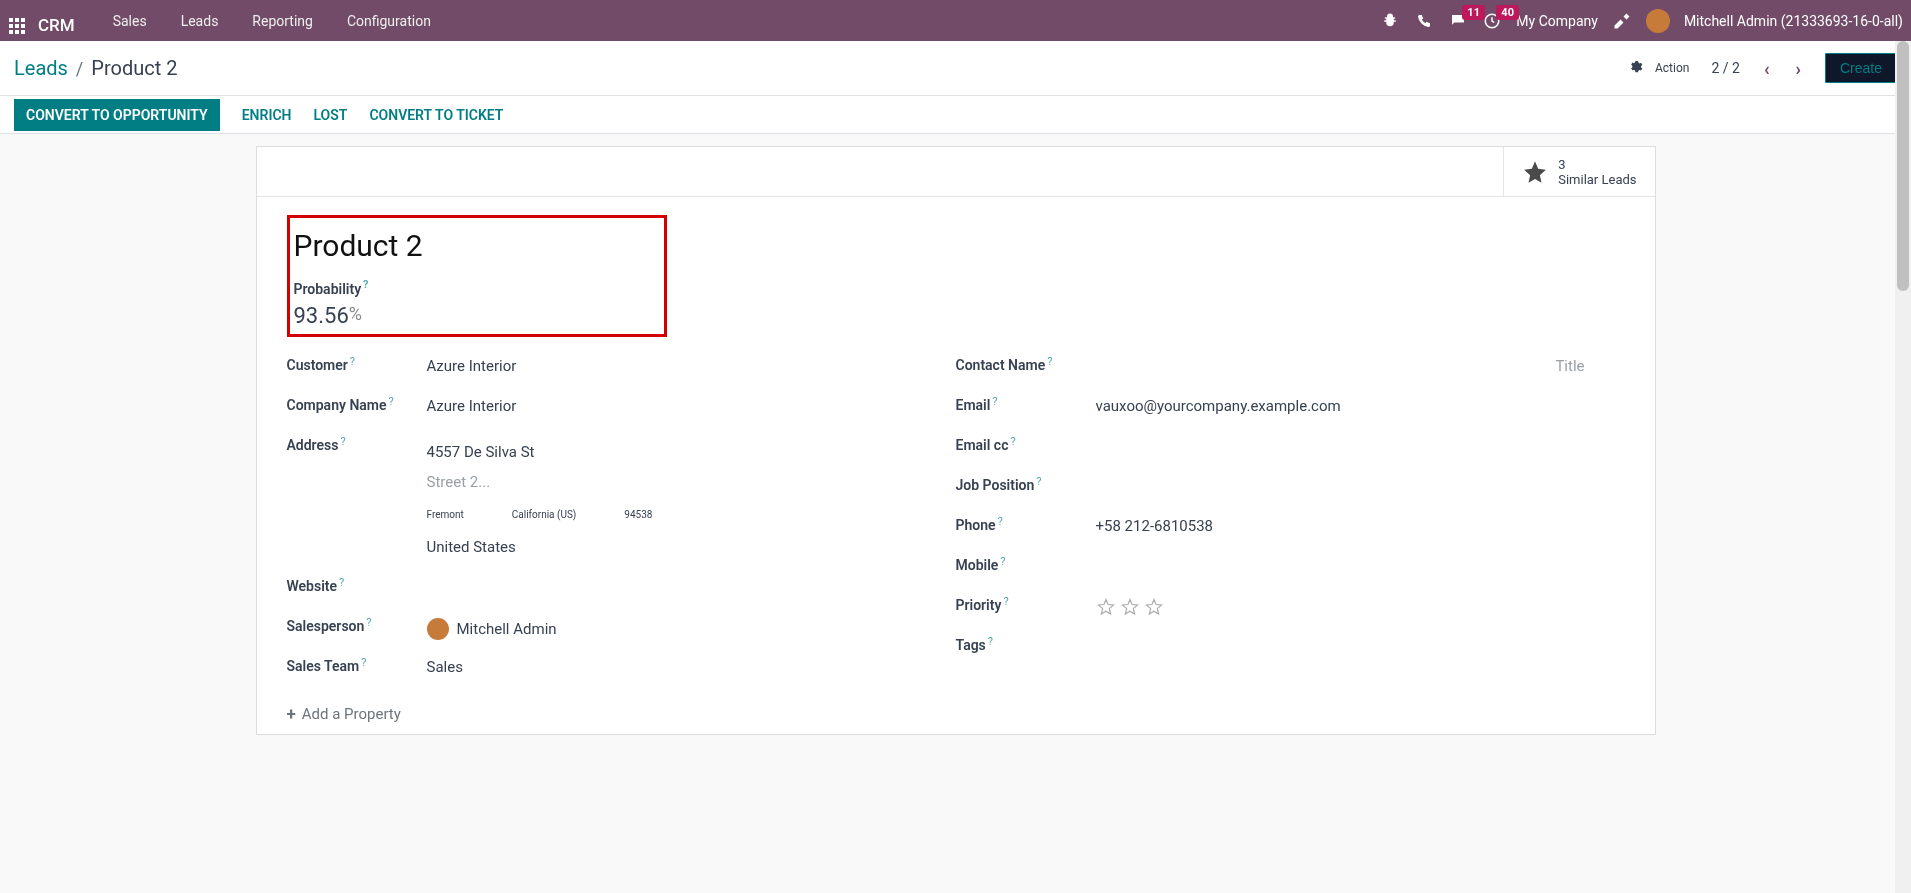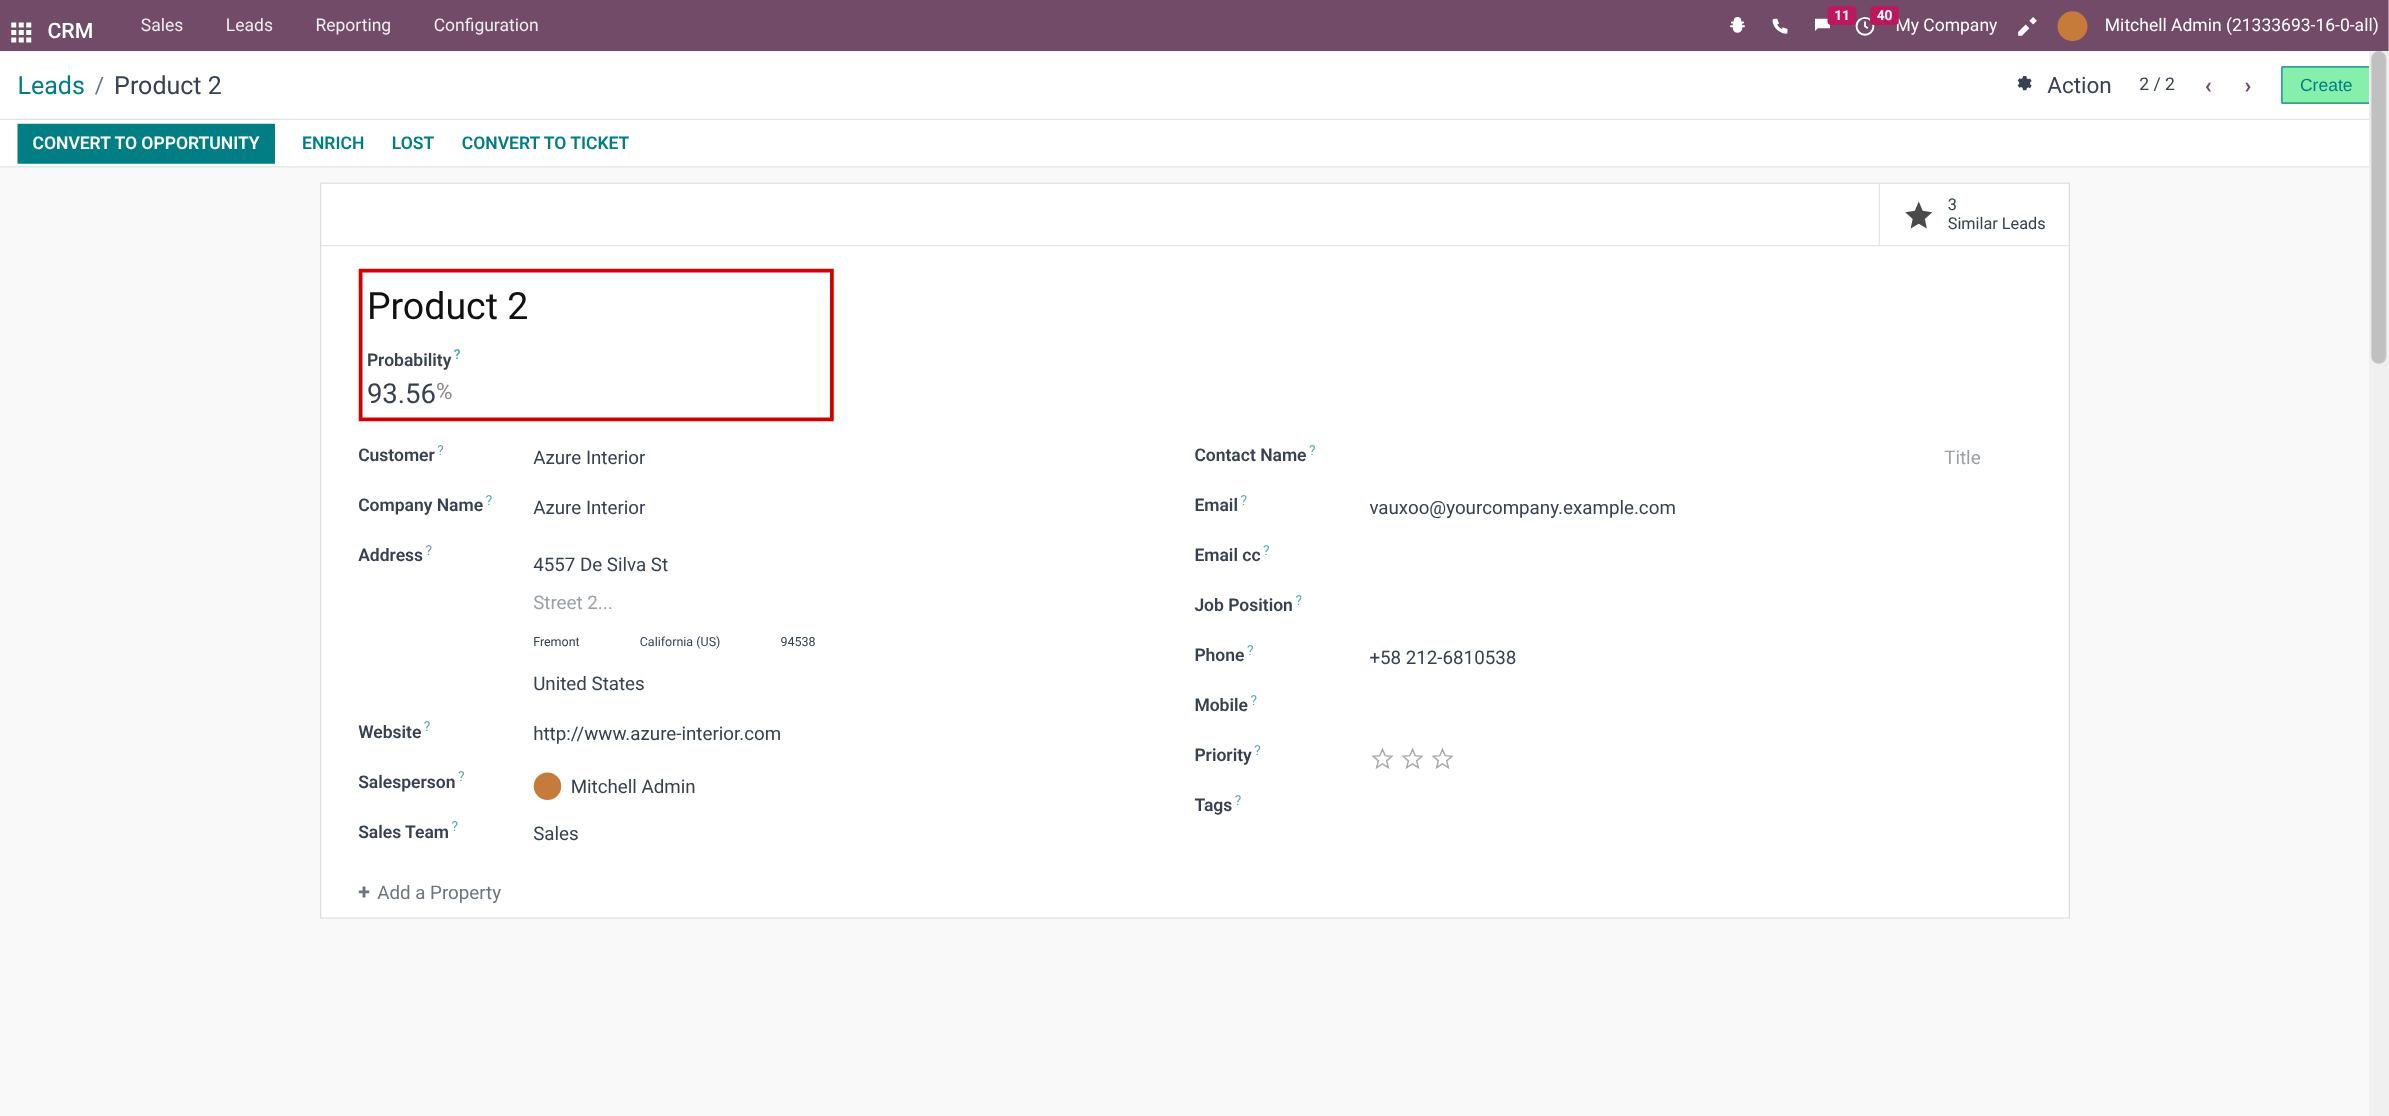--- a/index.html
+++ b/index.html
@@ -20,25 +20,25 @@
 .company { color:#fff; font-size:14px; cursor:pointer; }
 .avatar { width:24px; height:24px; border-radius:50%; background:#C77B3B; display:inline-block; overflow:hidden; }
 .user-name { color:#fff; font-size:14px; }
 
 
 .subheader { background:#fff; border-bottom:1px solid #dee2e6; padding:12px 14px; display:flex; align-items:center; }
 .breadcrumb-link { color:#017E84; font-size:20px; cursor:pointer; }
 .breadcrumb-sep { color:#6c757d; margin:0 8px; font-size:18px; }
 .breadcrumb-current { color:#374151; font-size:20px; }
 .subheader-right { margin-left:auto; display:flex; align-items:center; gap:22px; }
-.action-btn { display:flex; align-items:center; gap:12px; color:#374151; cursor:pointer; font-size:18px; }
+.action-btn { display:flex; align-items:center; gap:12px; color:#374151; cursor:pointer; font-size:12px; }
 .gear-mini svg { width:15px; height:15px; fill:#374151; }
 .pager { color:#374151; font-size:14px; }
 .chevron { color:#714B67; font-size:18px; cursor:pointer; padding:0 2px; font-weight:bold; }
-.create-btn { border:1.5px solid #017E84; color:#017E84; background:#86efac; padding:6px 14px; font-size:14px; cursor:pointer; border-radius:1px; }
+.create-btn { border:1.5px solid #017E84; color:#017E84; background:#0f172a; padding:6px 14px; font-size:14px; cursor:pointer; border-radius:1px; }
 
 
 .statusbar { background:#fff; border-bottom:1px solid #dee2e6; padding:0 14px; height:38px; display:flex; align-items:center; gap:22px; }
 .status-primary { background:#017E84; color:#fff; padding:8px 12px; font-size:14px; font-weight:600; cursor:pointer; }
 .status-secondary { color:#017E84; font-size:14px; font-weight:600; cursor:pointer; }
 
 
 .sheet-wrap { padding:12px 60px 0 60px; }
 .sheet { background:#fff; border:1px solid #ddd; width:100%; max-width:1400px; margin:0 auto; }
 .sheet-top { height:50px; border-bottom:1px solid #e5e5e5; display:flex; }
@@ -204,21 +204,20 @@
               <div class="addr-grid">
                 <div>Fremont</div>
                 <div>California (US)</div>
                 <div>94538</div>
               </div>
               <div>United States</div>
             </div>
           </div>
           <div class="field-row">
             <div class="field-label"><span>Website</span><span class="q">?</span></div>
-            <div class="field-value">http://www.azure-interior.com</div>
           </div>
           <div class="field-row">
             <div class="field-label"><span>Salesperson</span><span class="q">?</span></div>
             <div class="field-value salesperson-row">
               <span class="mini-avatar"></span>
               <span>Mitchell Admin</span>
             </div>
           </div>
           <div class="field-row">
             <div class="field-label"><span>Sales Team</span><span class="q">?</span></div>

